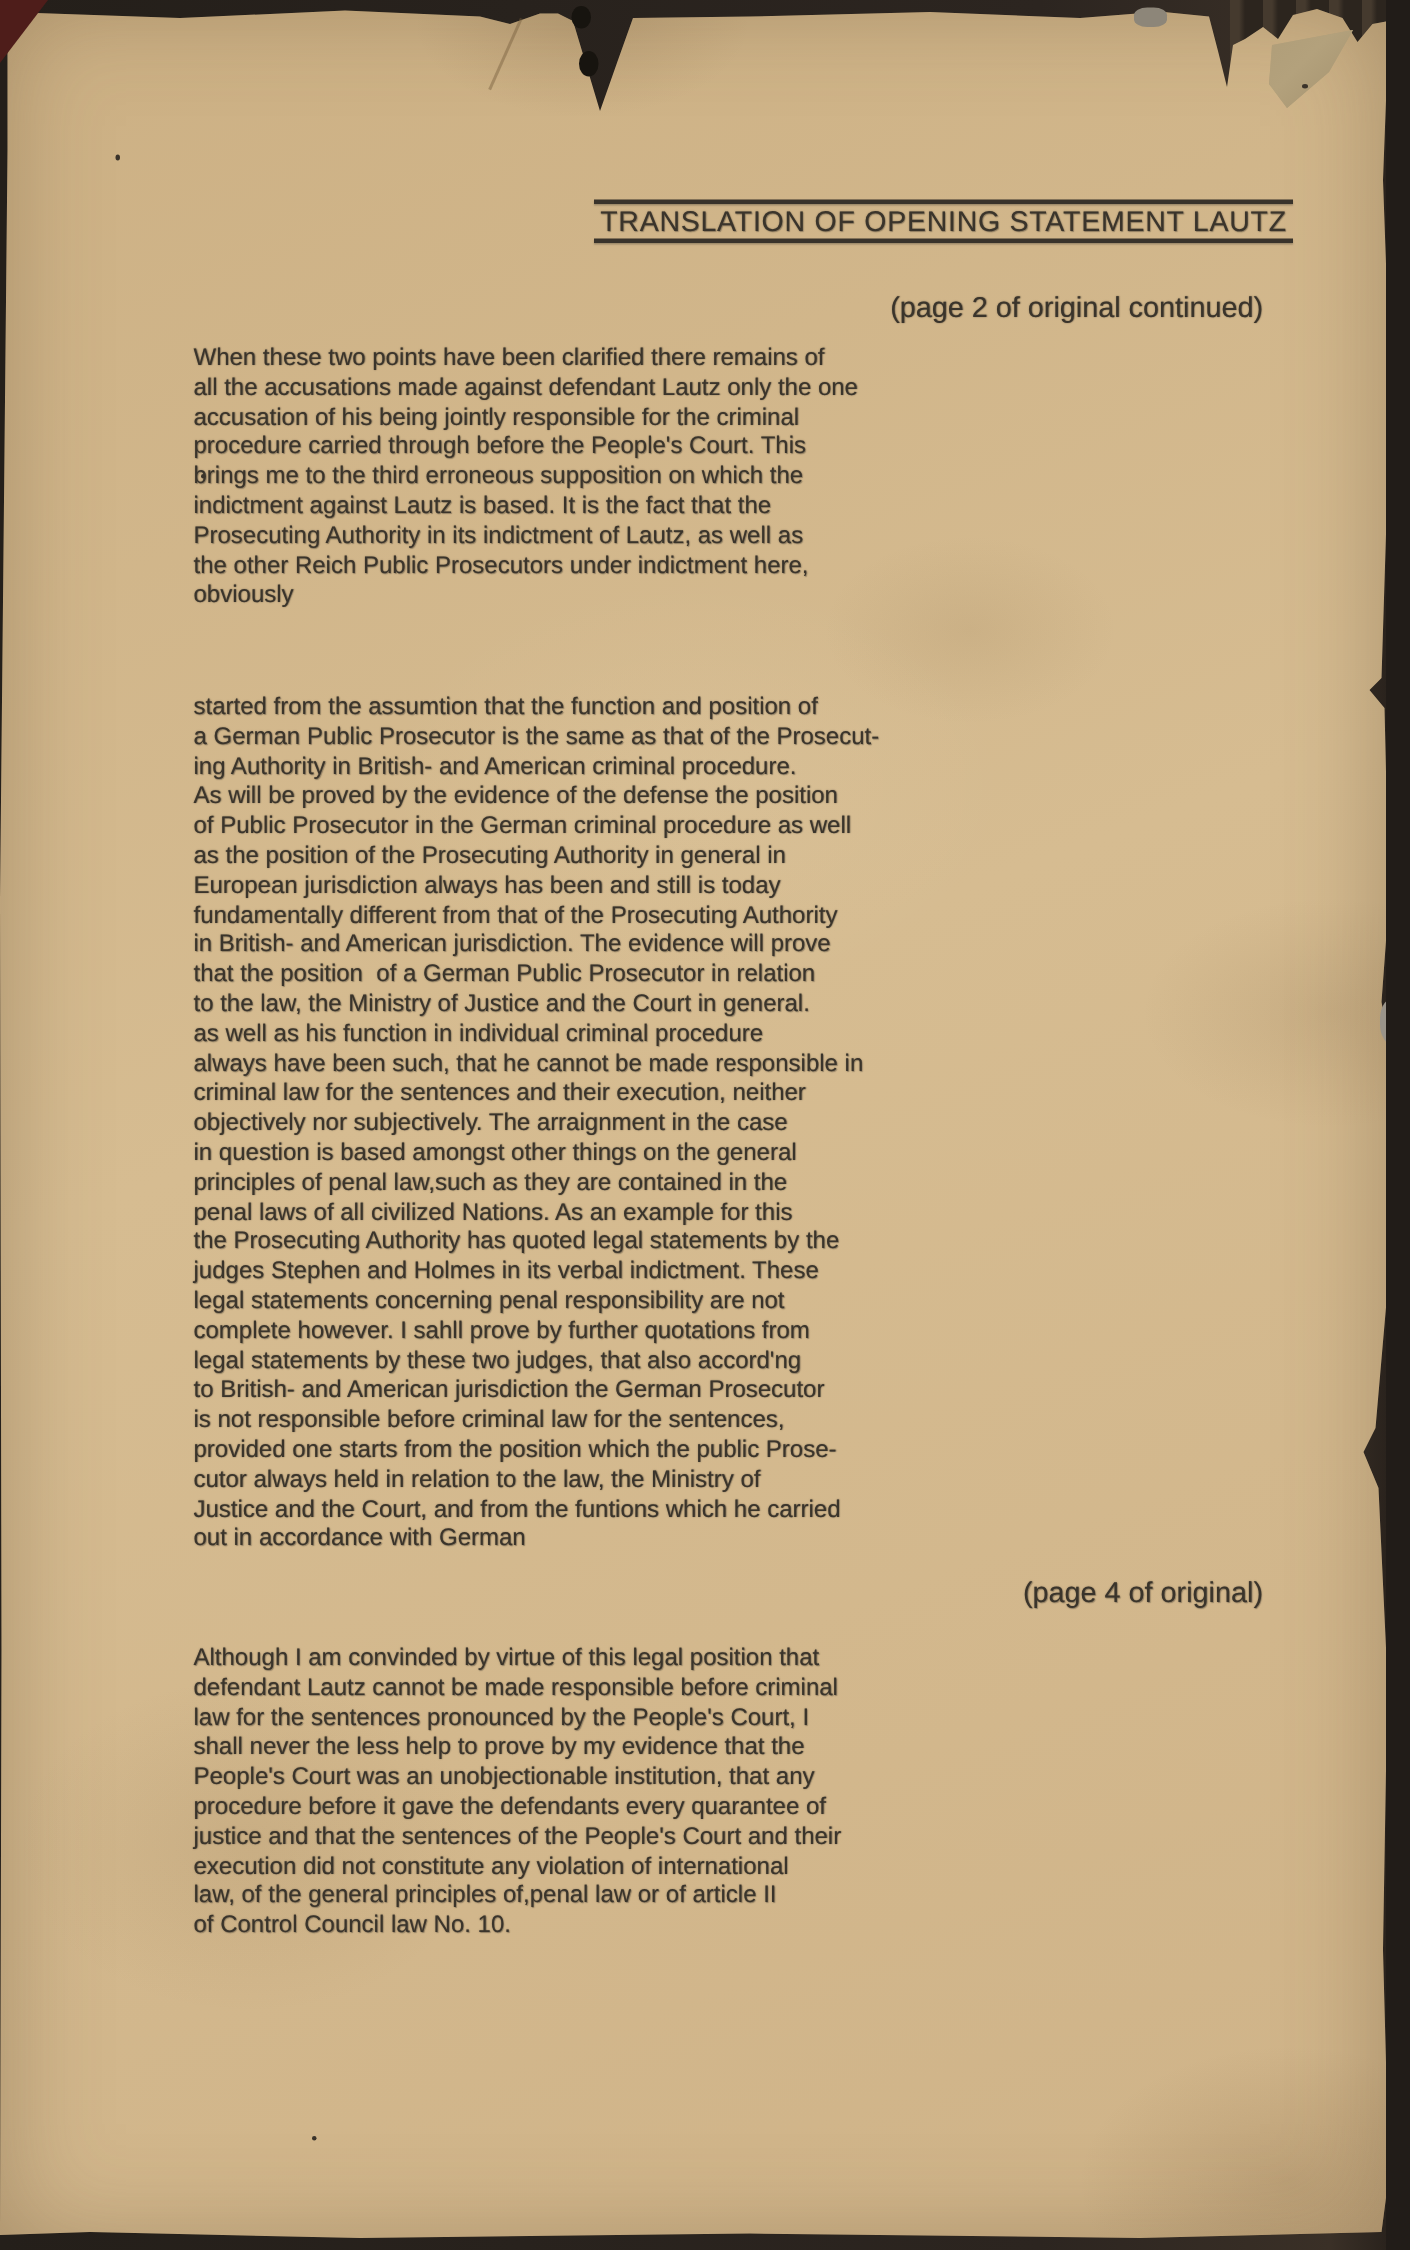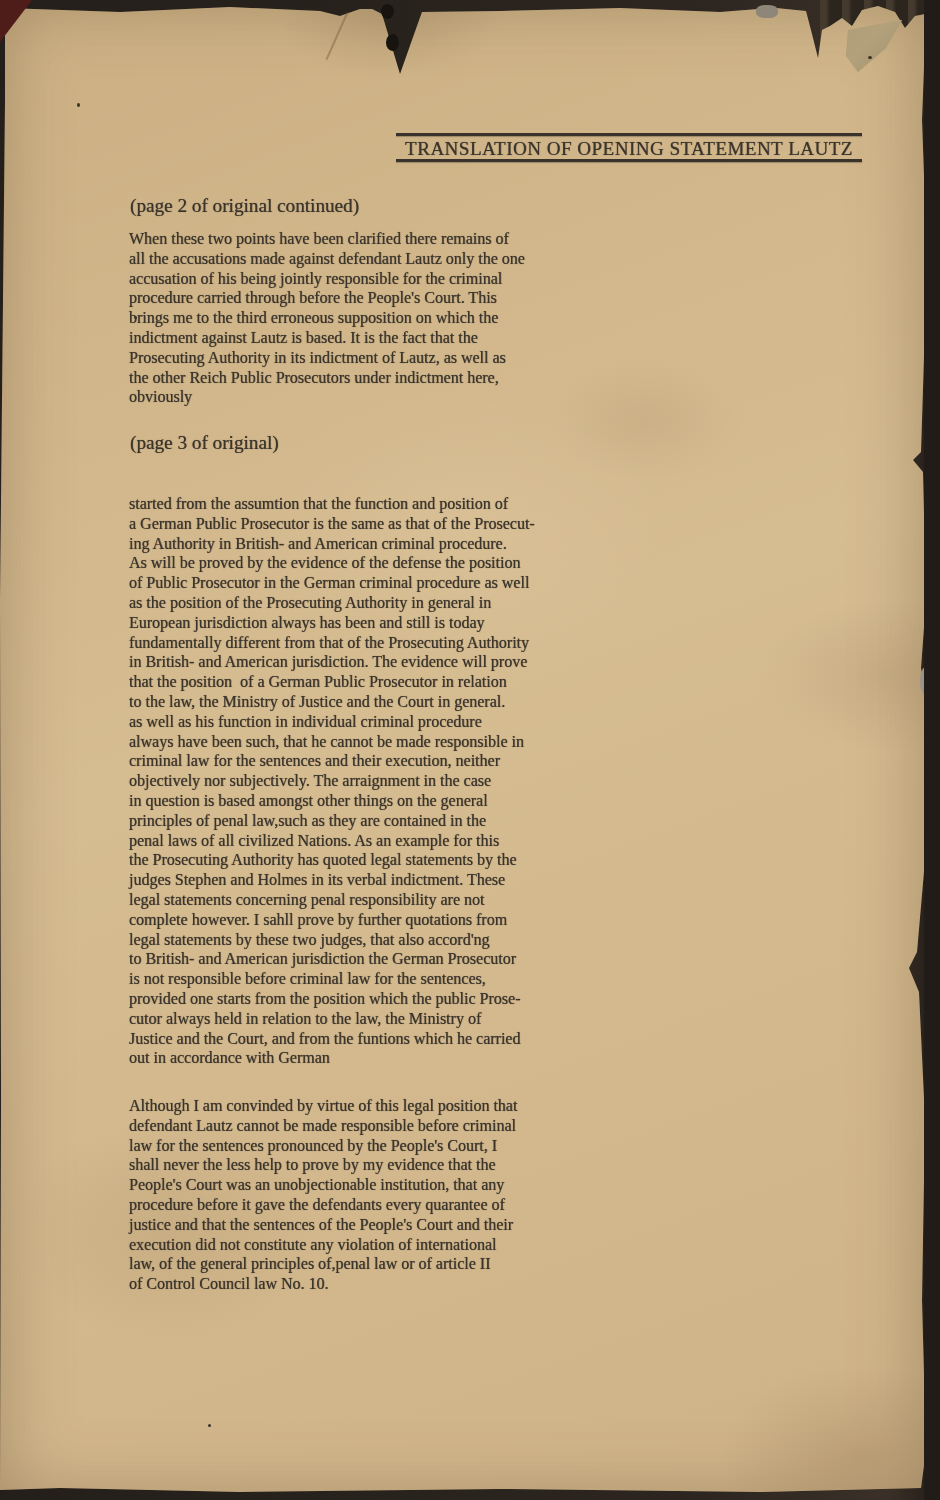--- a/index.html
+++ b/index.html
@@ -1,17 +1,17 @@
 <!DOCTYPE html>
 <html><head>
 <meta charset="utf-8">
 <style>
   html,body{margin:0;padding:0;background:#211c18;}
   .scene{position:relative;width:924px;height:1500px;overflow:hidden;
-         font-family:Liberation Serif, serif;}
+         font-family:Liberation Sans, sans-serif;}
   .bg{position:absolute;inset:0;
       background:linear-gradient(90deg,#241f1a 0%,#2c2520 75%,#3a3027 96%,#2a231d 100%);}
   .bg-stripes{position:absolute;left:820px;top:0;width:120px;height:100px;
       background:repeating-linear-gradient(90deg,#453a2e 0px,#453a2e 6px,#2c251e 10px,#2c251e 22px);}
   .paper{position:absolute;inset:0;
       background:
         radial-gradient(300px 200px at 50% 35%, rgba(255,242,214,0.09), transparent 70%),
         radial-gradient(160px 90px at 42% 1%, rgba(108,84,54,0.16), transparent 70%),
         radial-gradient(140px 90px at 70% 28%, rgba(124,98,62,0.10), transparent 70%),
         radial-gradient(220px 160px at 18% 82%, rgba(124,98,62,0.12), transparent 70%),
@@ -50,26 +50,26 @@
   .speck2{left:134px;top:316px;width:3px;height:3px;}
   .speck3{left:868px;top:56px;width:4px;height:3px;}
   .speck4{left:208px;top:1424px;width:3px;height:3px;}
 
   .ink{color:#3a342b;
        text-shadow:0 0 1px rgba(58,52,43,0.55),0.6px 0.4px 0.6px rgba(58,52,43,0.35);}
   .header-block{position:absolute;left:396px;top:133px;width:466px;text-align:center;}
   .rule{height:0;border-top:3px solid #39332b;box-shadow:0 1px 1px rgba(57,51,43,0.35);}
   .header-line1{font-size:19px;line-height:21px;letter-spacing:0.5px;margin-top:2px;}
   .header-line2{font-size:19px;line-height:20px;letter-spacing:0.5px;margin-bottom:3px;}
-  .sec-heading{position:absolute;left:130px;width:712px;text-align:left;
+  .sec-heading{position:absolute;left:130px;width:712px;text-align:right;
        font-size:19.2px;line-height:20px;}
   .sec-body{position:absolute;left:129px;width:762px;white-space:pre-wrap;
        font-size:16px;line-height:19.8px;}
   .s0h{top:196px;} .s0b{top:229px;}
-  .s1h{top:433px;} .s1b{top:462px;margin-top:32px;}
+  .s1h{top:433px;} .s1b{top:462px;}
   .s2h{top:1053px;} .s2b{top:1086px;}
   .s3b{top:1096px;}
 </style>
 </head>
 <body>
 
 <div class="scene">
   <div class="bg"></div>
   <div class="bg-stripes"></div>
   <div class="paper"></div>
@@ -95,21 +95,20 @@
   <div class="sec-body ink s0b">When these two points have been clarified there remains of
 all the accusations made against defendant Lautz only the one
 accusation of his being jointly responsible for the criminal
 procedure carried through before the People's Court. This
 brings me to the third erroneous supposition on which the
 indictment against Lautz is based. It is the fact that the
 Prosecuting Authority in its indictment of Lautz, as well as
 the other Reich Public Prosecutors under indictment here,
 obviously</div>
 
-  <div class="sec-heading ink s1h">(page 3 of original)</div>
   <div class="sec-body ink s1b">started from the assumtion that the function and position of
 a German Public Prosecutor is the same as that of the Prosecut-
 ing Authority in British- and American criminal procedure.
 As will be proved by the evidence of the defense the position
 of Public Prosecutor in the German criminal procedure as well
 as the position of the Prosecuting Authority in general in
 European jurisdiction always has been and still is today
 fundamentally different from that of the Prosecuting Authority
 in British- and American jurisdiction. The evidence will prove
 that the position  of a German Public Prosecutor in relation
@@ -126,20 +125,21 @@
 legal statements concerning penal responsibility are not
 complete however. I sahll prove by further quotations from
 legal statements by these two judges, that also accord'ng
 to British- and American jurisdiction the German Prosecutor
 is not responsible before criminal law for the sentences,
 provided one starts from the position which the public Prose-
 cutor always held in relation to the law, the Ministry of
 Justice and the Court, and from the funtions which he carried
 out in accordance with German</div>
 
+  <div class="sec-heading ink s2h">(page 4 of original)</div>
 
   <div class="sec-body ink s3b">Although I am convinded by virtue of this legal position that
 defendant Lautz cannot be made responsible before criminal
 law for the sentences pronounced by the People's Court, I
 shall never the less help to prove by my evidence that the
 People's Court was an unobjectionable institution, that any
 procedure before it gave the defendants every quarantee of
 justice and that the sentences of the People's Court and their
 execution did not constitute any violation of international
 law, of the general principles of,penal law or of article II

